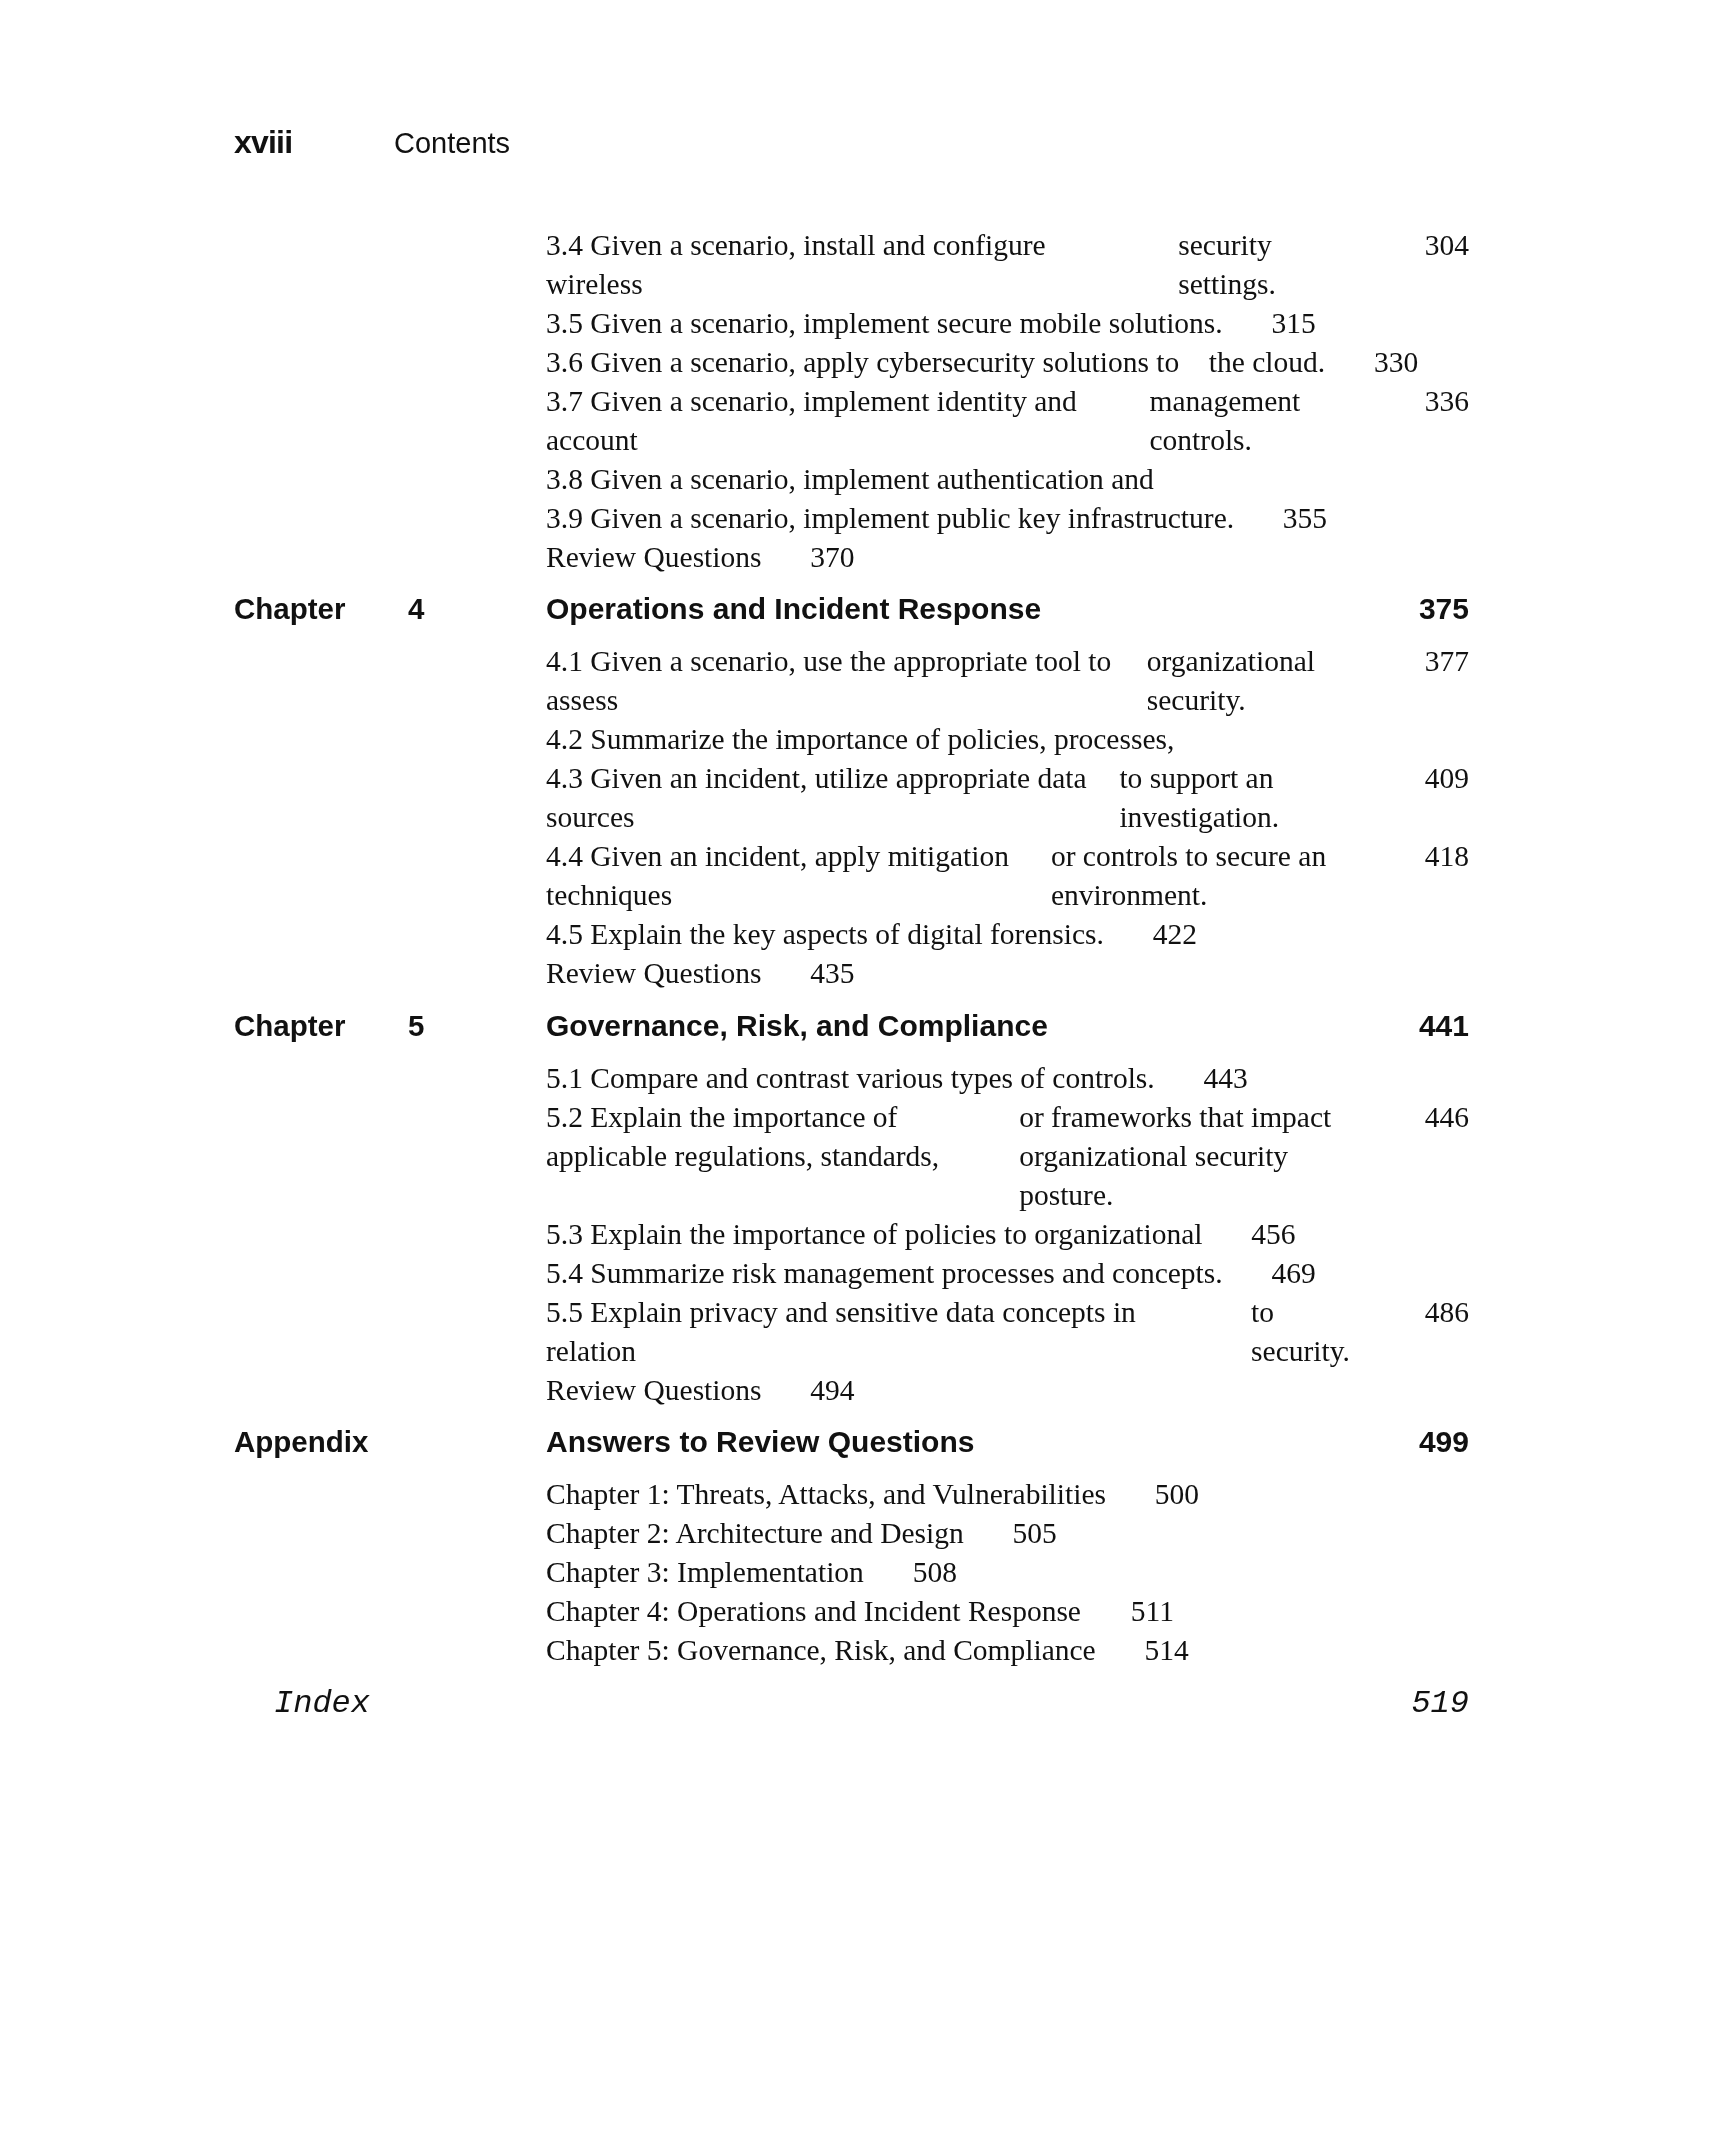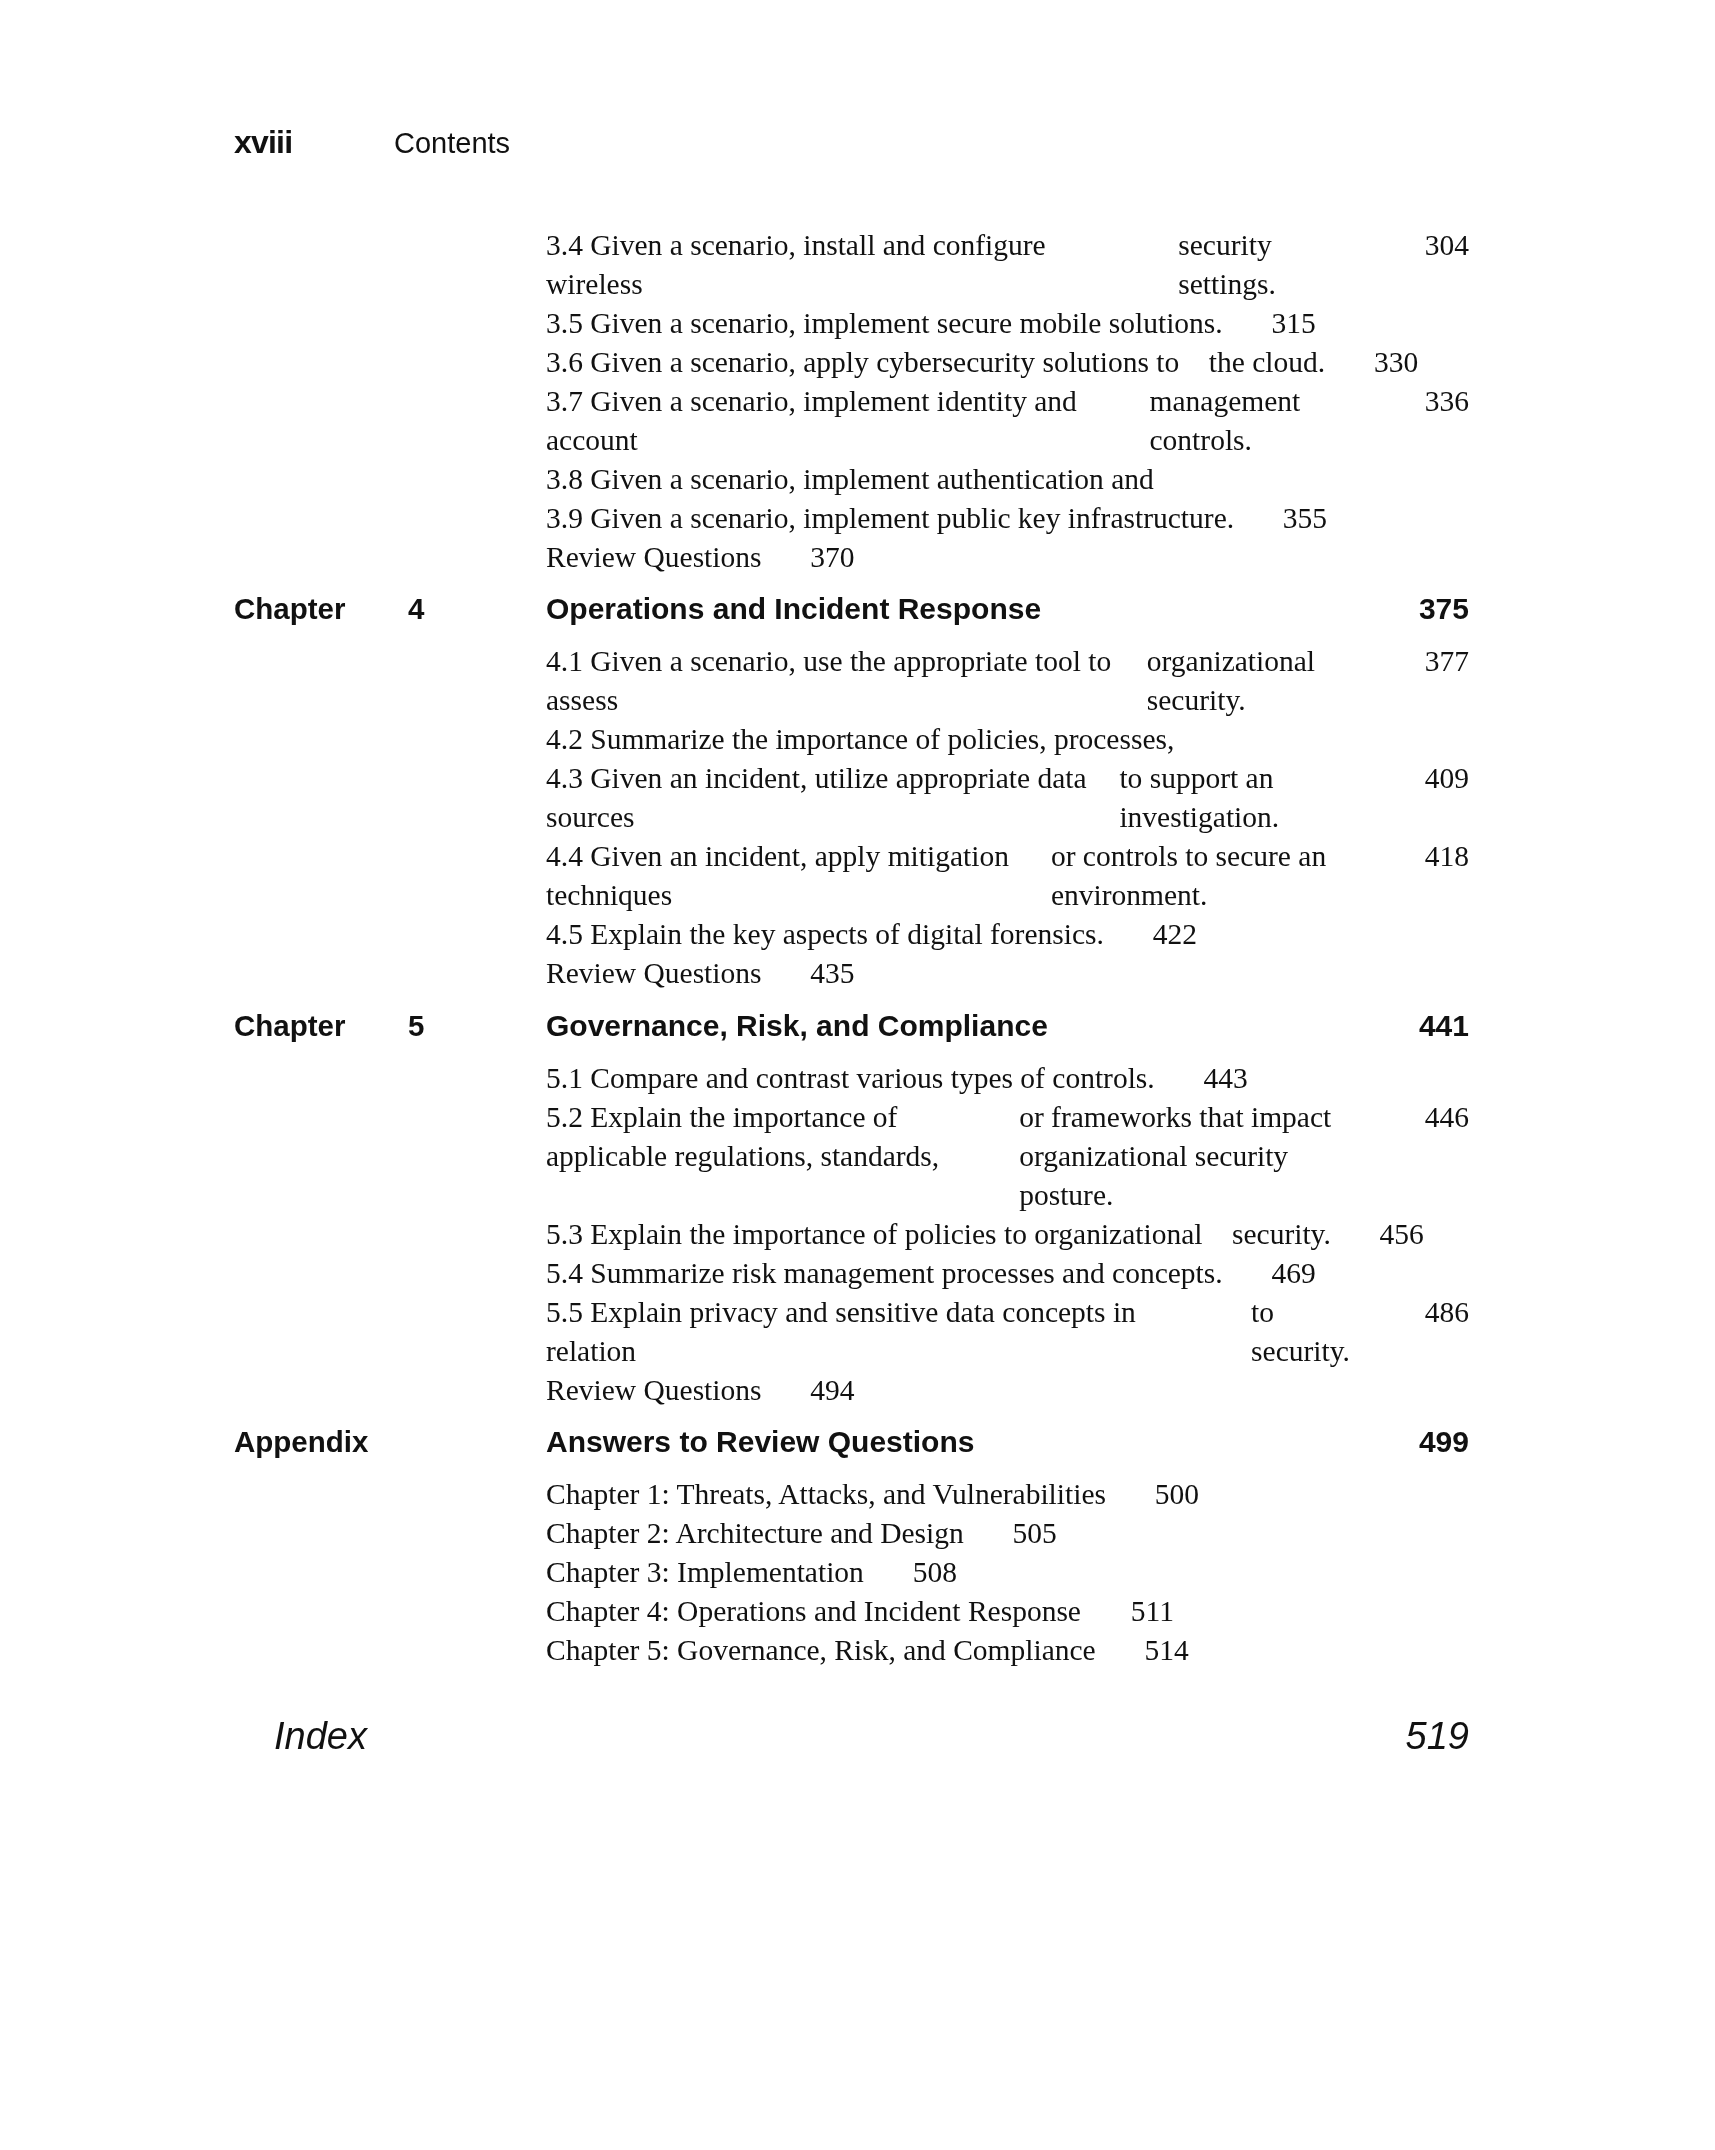--- a/index.html
+++ b/index.html
@@ -13,21 +13,21 @@
   .label-col .kw { width: 174px; }
   .main-col { flex: 1; }
   .pg { width: 93px; text-align: right; flex: none; }
   .entry { font-family: "Liberation Serif", serif; font-size: 29.5px; line-height: 39px; }
   .entry .text { flex: 1; }
   .entry .line2 { padding-left: 29.5px; }
   .entry-block { display: flex; }
   .entry-line { display: flex; align-items: baseline; }
   .chapter-head { font-family: "Liberation Sans", sans-serif; font-weight: bold; font-size: 30px; line-height: 39px; margin-top: 12.4px; margin-bottom: 14px; }
   .chapter-head .pg { font-family: "Liberation Sans", sans-serif; font-weight: bold; }
-  .index-row { font-family: Liberation Sans, sans-serif; font-style: italic; font-size: 38px; margin-top: 45px; }
+  .index-row { font-family: Liberation Mono, monospace; font-style: italic; font-size: 32px; margin-top: 15px; }
   .index-row .idx-label { padding-left: 40px; flex: 1; }
 </style>
 </head>
 <body>
 
 <div class="running-head">
   <span class="folio">xviii</span>
   <span class="head-title">Contents</span>
 </div>
 
@@ -171,21 +171,20 @@
         <div class="entry-line">
             <span class="text line2">or frameworks that impact organizational security posture.</span>
             <span class="pg">446</span>
           </div>
       </div>
       <div class="entry-block">
         <div class="entry-line">
             <span class="text">5.3 Explain the importance of policies to organizational</span>
           </div>
         <div class="entry-line">
-            <span class="text line2">security.</span>
             <span class="pg">456</span>
           </div>
       </div>
       <div class="entry-block">
         <div class="entry-line">
             <span class="text">5.4 Summarize risk management processes and concepts.</span>
             <span class="pg">469</span>
           </div>
       </div>
       <div class="entry-block">

